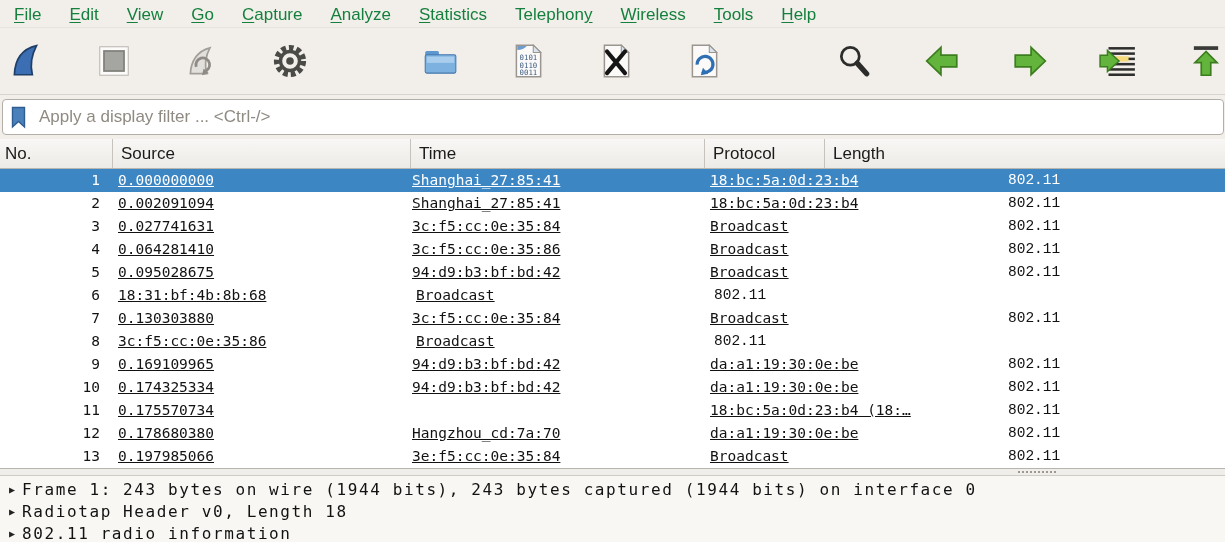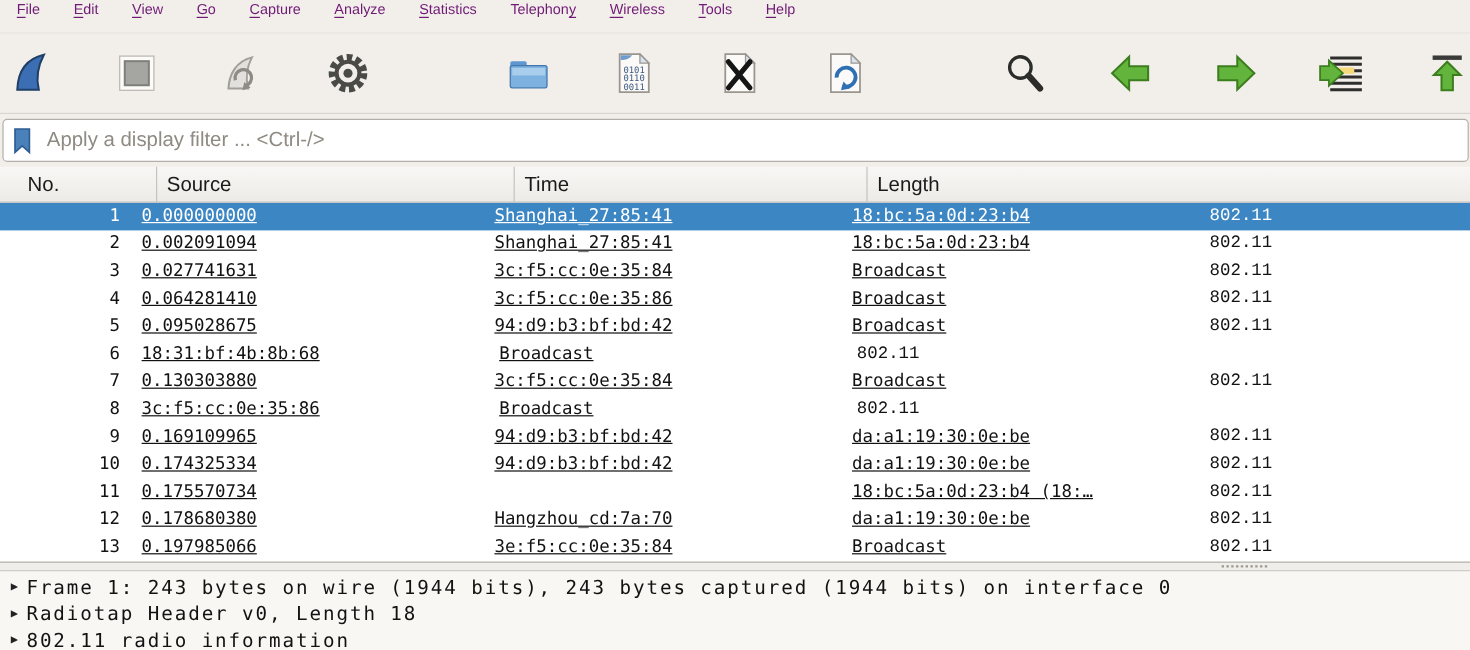--- a/index.html
+++ b/index.html
@@ -1,21 +1,21 @@
 <!DOCTYPE html>
 <html><head>
 <meta charset="utf-8">
 <style>
   * { margin:0; padding:0; box-sizing:border-box; }
   html,body { width:1225px; height:542px; overflow:hidden;
     font-family:"Liberation Sans", sans-serif; background:#f2efeb; }
 
   
-  .menubar { height:27px; display:flex; align-items:flex-start; background:#f2efeb;
-    font-size:12px; color:#701a75; }
+  .menubar { height:27px; display:flex; align-items:flex-end; background:#f2efeb;
+    font-size:17px; color:#15803d; }
   .menu-item { padding:1px 14px 2px 14px; cursor:default; white-space:nowrap; }
   .menu-item .mn { text-decoration:underline; text-underline-offset:2px; }
 
   
   .toolbar { height:68px; display:flex; align-items:center; padding:0 4px 0 6px;
     background:#f2efeb; border-top:1px solid #e7e4df; border-bottom:1px solid #d8d4cf;gap:48px; }
   .tb { width:50px; height:52px; display:flex; align-items:center; justify-content:center;
     background:none; border:1px solid transparent; border-radius:3px; }
   .tb svg { display:block; }
   .tb.pressed { background:#e9e6e2; border:1px solid #aaa69f; box-shadow:inset 0 1px 2px rgba(0,0,0,.12); }
@@ -29,21 +29,21 @@
     font-family:"Liberation Sans",sans-serif; font-size:17px; color:#333; margin-left:12px; }
   .filter-input input::placeholder { color:#8f8a82; opacity:1; }
 
   
   .pheader { height:30px; display:flex; background:linear-gradient(#f8f7f5,#edebe7);
     border-bottom:1px solid #b9b5af; font-size:17px; color:#1a1a1a; }
   .pheader .hcell { display:flex; align-items:center; padding-left:8px;
     border-right:1px solid #c6c2bc; overflow:hidden; white-space:nowrap; }
   .c-no{width:113px;} .c-time{width:294px;} .c-source{width:298px;}
   .c-destination{width:295px;} .c-protocol{width:120px;} .c-length{width:105px; border-right:none!important;}
-  .pheader .c-no { padding-left:5px;margin-left:18px; }
+  .pheader .c-no { padding-left:5px; }
 
   .prows { height:299px; background:#ffffff; overflow:hidden;
     font-family:"DejaVu Sans Mono","Liberation Mono",monospace; font-size:14.5px; color:#121212; }
   .prow { height:23px; display:flex; line-height:23px; white-space:nowrap; }
   .prow .cell { overflow:hidden; white-space:nowrap; }
   .prow .c-no { text-align:right; padding-right:13px; }
   .prow .c-time, .prow .c-source, .prow .c-destination { padding-left:5px;text-decoration:underline; }
   .prow .c-protocol { padding-left:8px;font-family:Liberation Mono, monospace; }
   .prow.selected { background:#3c86c4; color:#ffffff; }
 
@@ -255,20 +255,21 @@
       <path d="M2.5 1.5 h12 v19.5 l-6 -5.5 -6 5.5 z" fill="#4a81bb" stroke="#2f5d91" stroke-width="1.4"></path>
     </svg>
     <input type="text" value="" placeholder="Apply a display filter ... &lt;Ctrl-/&gt;" style="">
   </div>
 </div>
 
 <div class="pheader">
     <div class="hcell c-no">No.</div>
     <div class="hcell c-source">Source</div>
     <div class="hcell c-time">Time</div>
+    <div class="hcell c-protocol">Protocol</div>
     <div class="hcell c-length">Length</div>
   </div>
 <div class="prows">
     <div class="prow selected">
       <div class="cell c-no">1</div>
       <div class="cell c-time">0.000000000</div>
       <div class="cell c-source">Shanghai_27:85:41</div>
       <div class="cell c-destination">18:bc:5a:0d:23:b4</div>
       <div class="cell c-protocol">802.11</div>
       <div class="cell c-length"></div>

